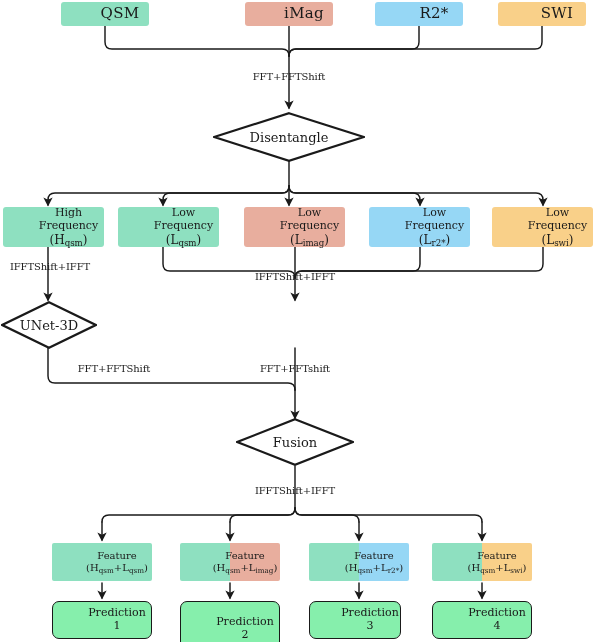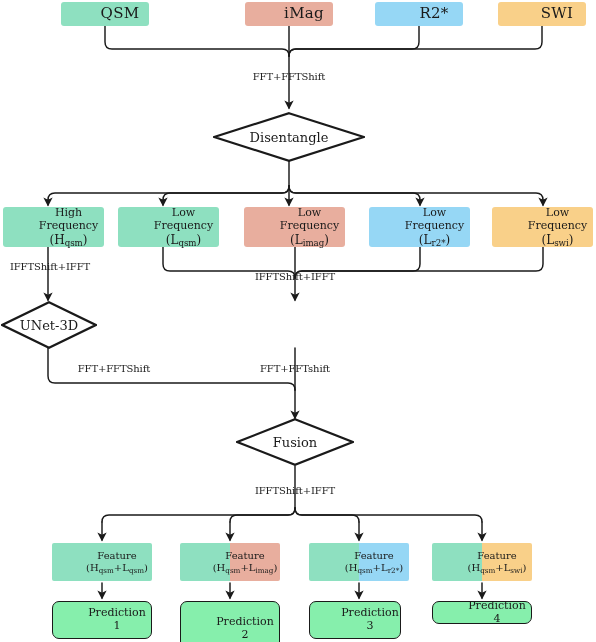--- a/index.html
+++ b/index.html
@@ -264,21 +264,21 @@
 
   <div class="node rect pred" style="left:52px; top:601px; width:100px; height:38px;">
     <span>Prediction 1</span>
   </div>
   <div class="node rect pred" style="left:180px; top:601px; width:100px; height:55px;">
     <span>Prediction 2</span>
   </div>
   <div class="node rect pred" style="left:309px; top:601px; width:92px; height:38px;">
     <span>Prediction 3</span>
   </div>
-  <div class="node rect pred" style="left:432px; top:601px; width:100px; height:23px;">
+  <div class="node rect pred" style="left:432px; top:601px; width:100px; height:38px;">
     <span>Prediction 4</span>
   </div>
 
   <div class="elabel center" style="left:289px; top:71px;">FFT+FFTShift</div>
 
   <div class="elabel center" style="left:50px; top:261px;">IFFTShift+IFFT</div>
 
   <div class="elabel center" style="left:295px; top:271px;">IFFTShift+IFFT</div>
 
   <div class="elabel center" style="left:114px; top:363px;">FFT+FFTShift</div>

